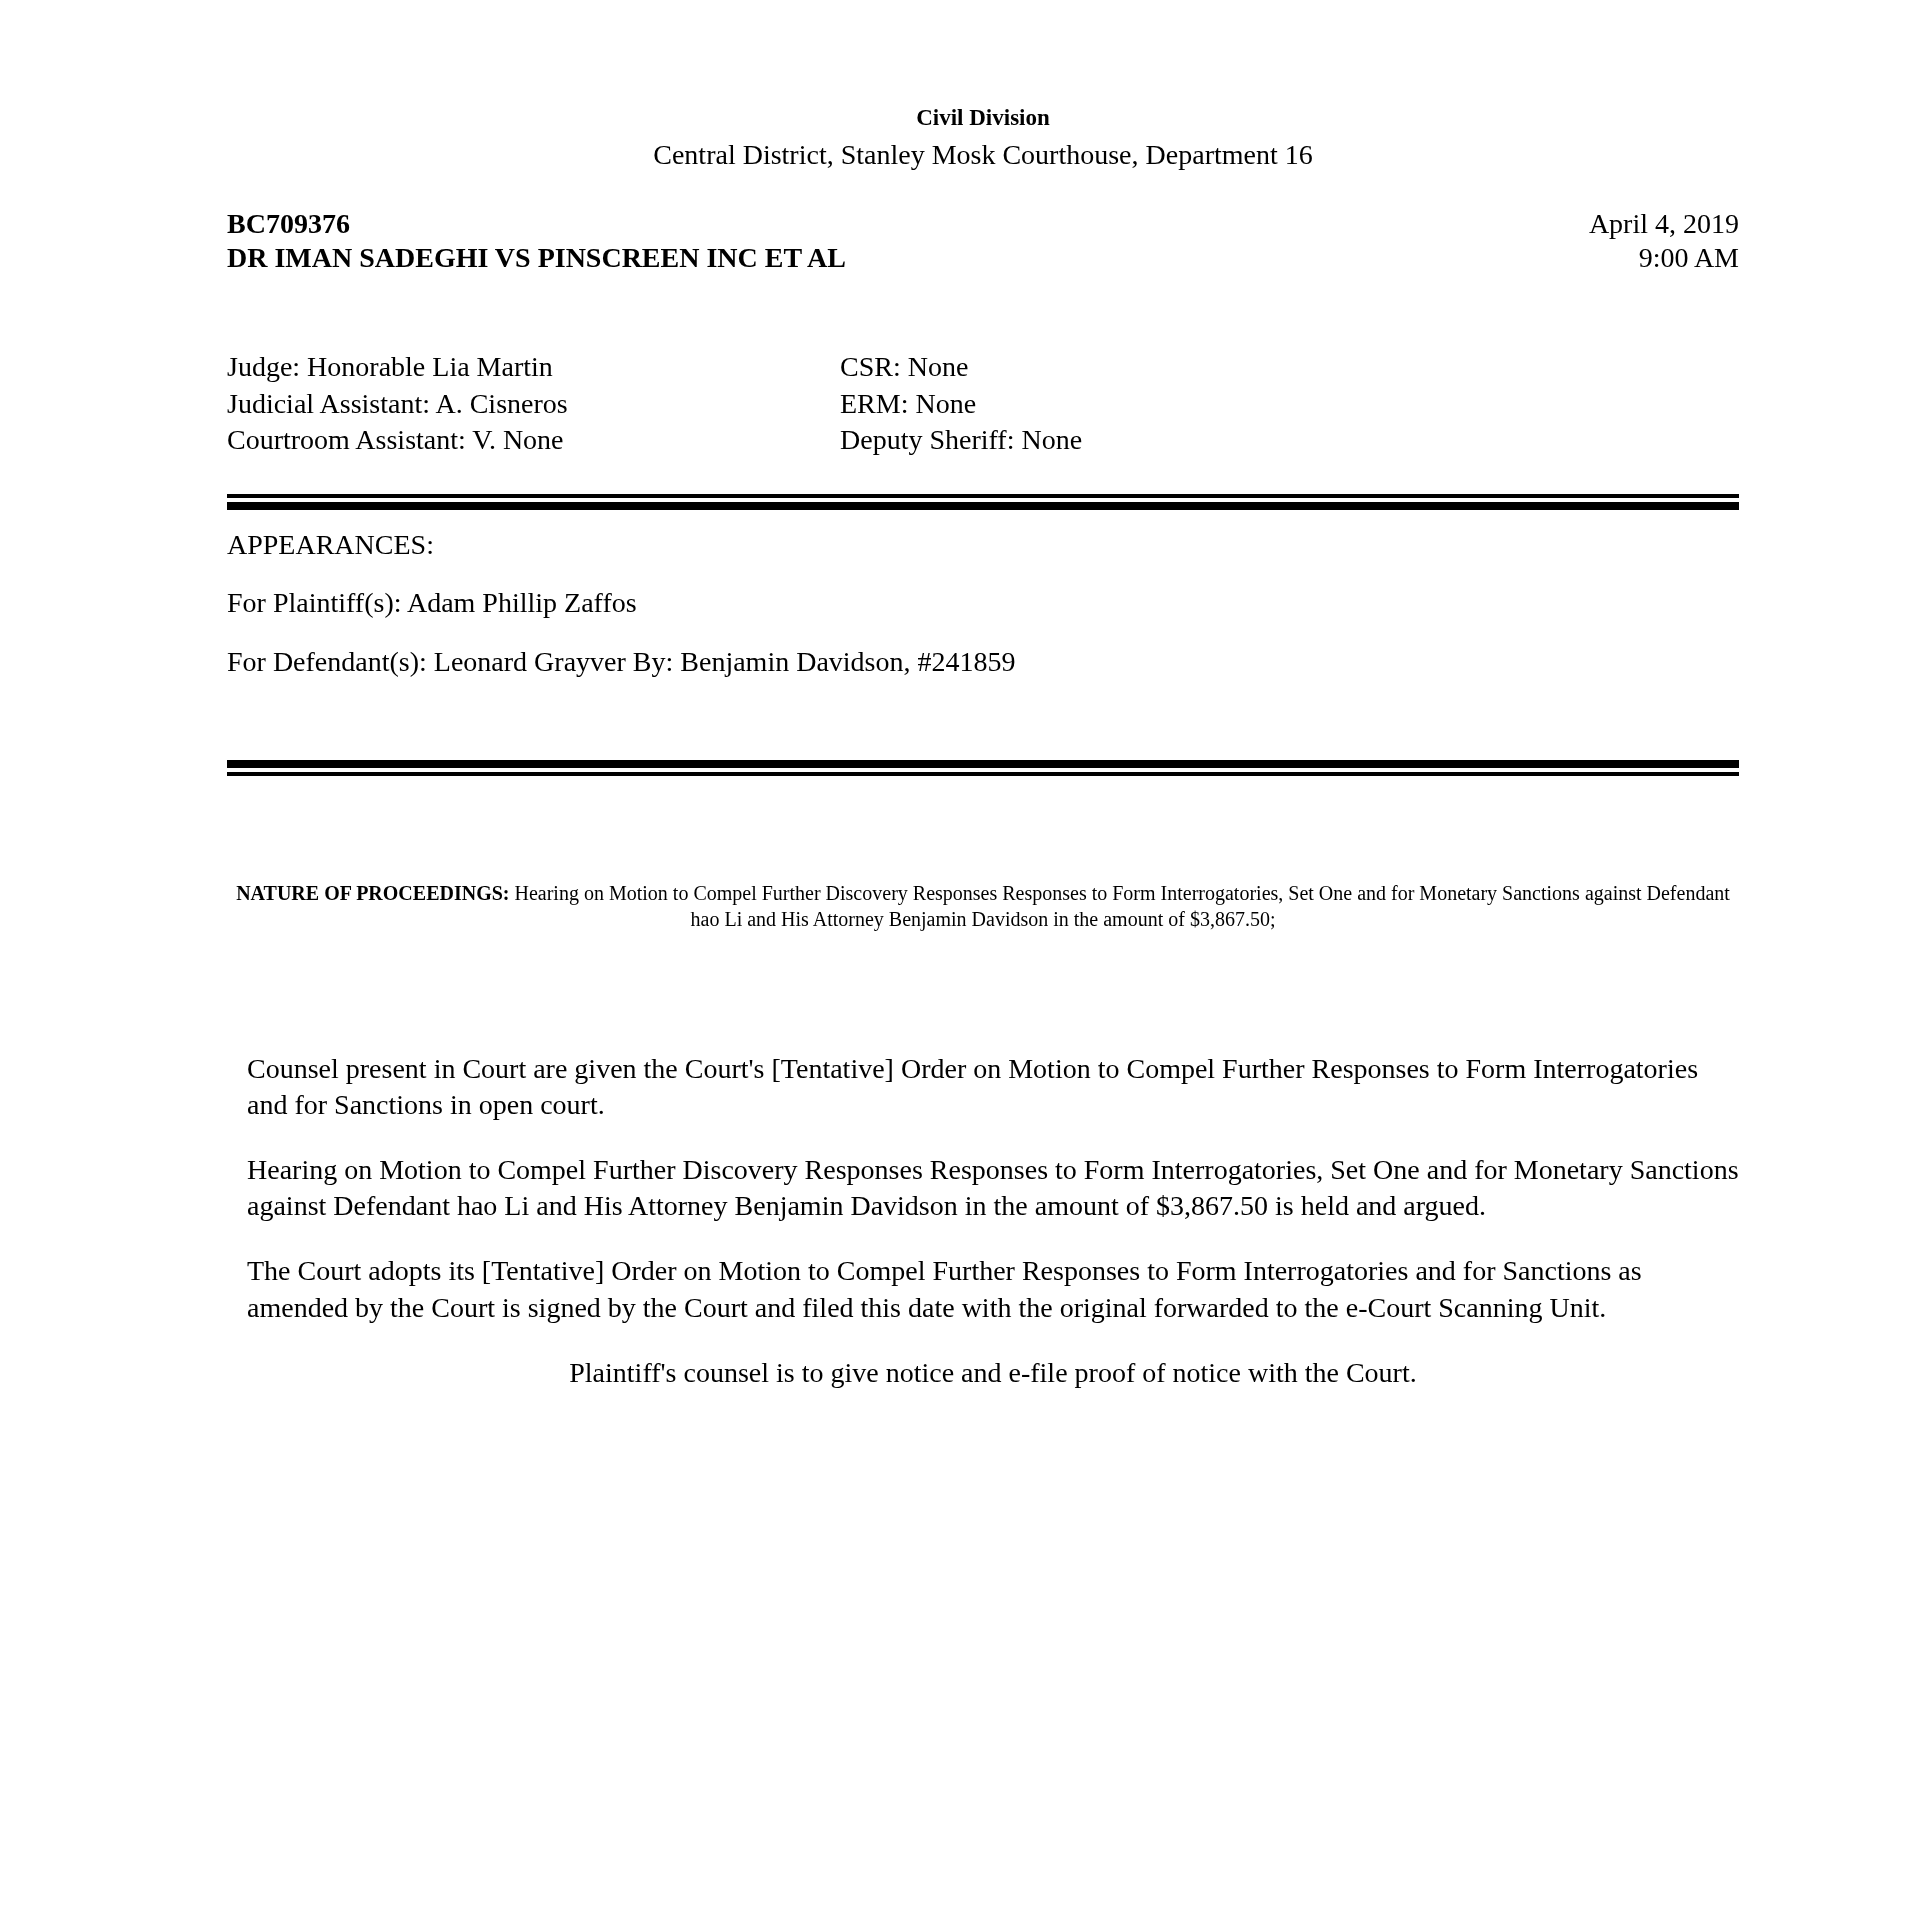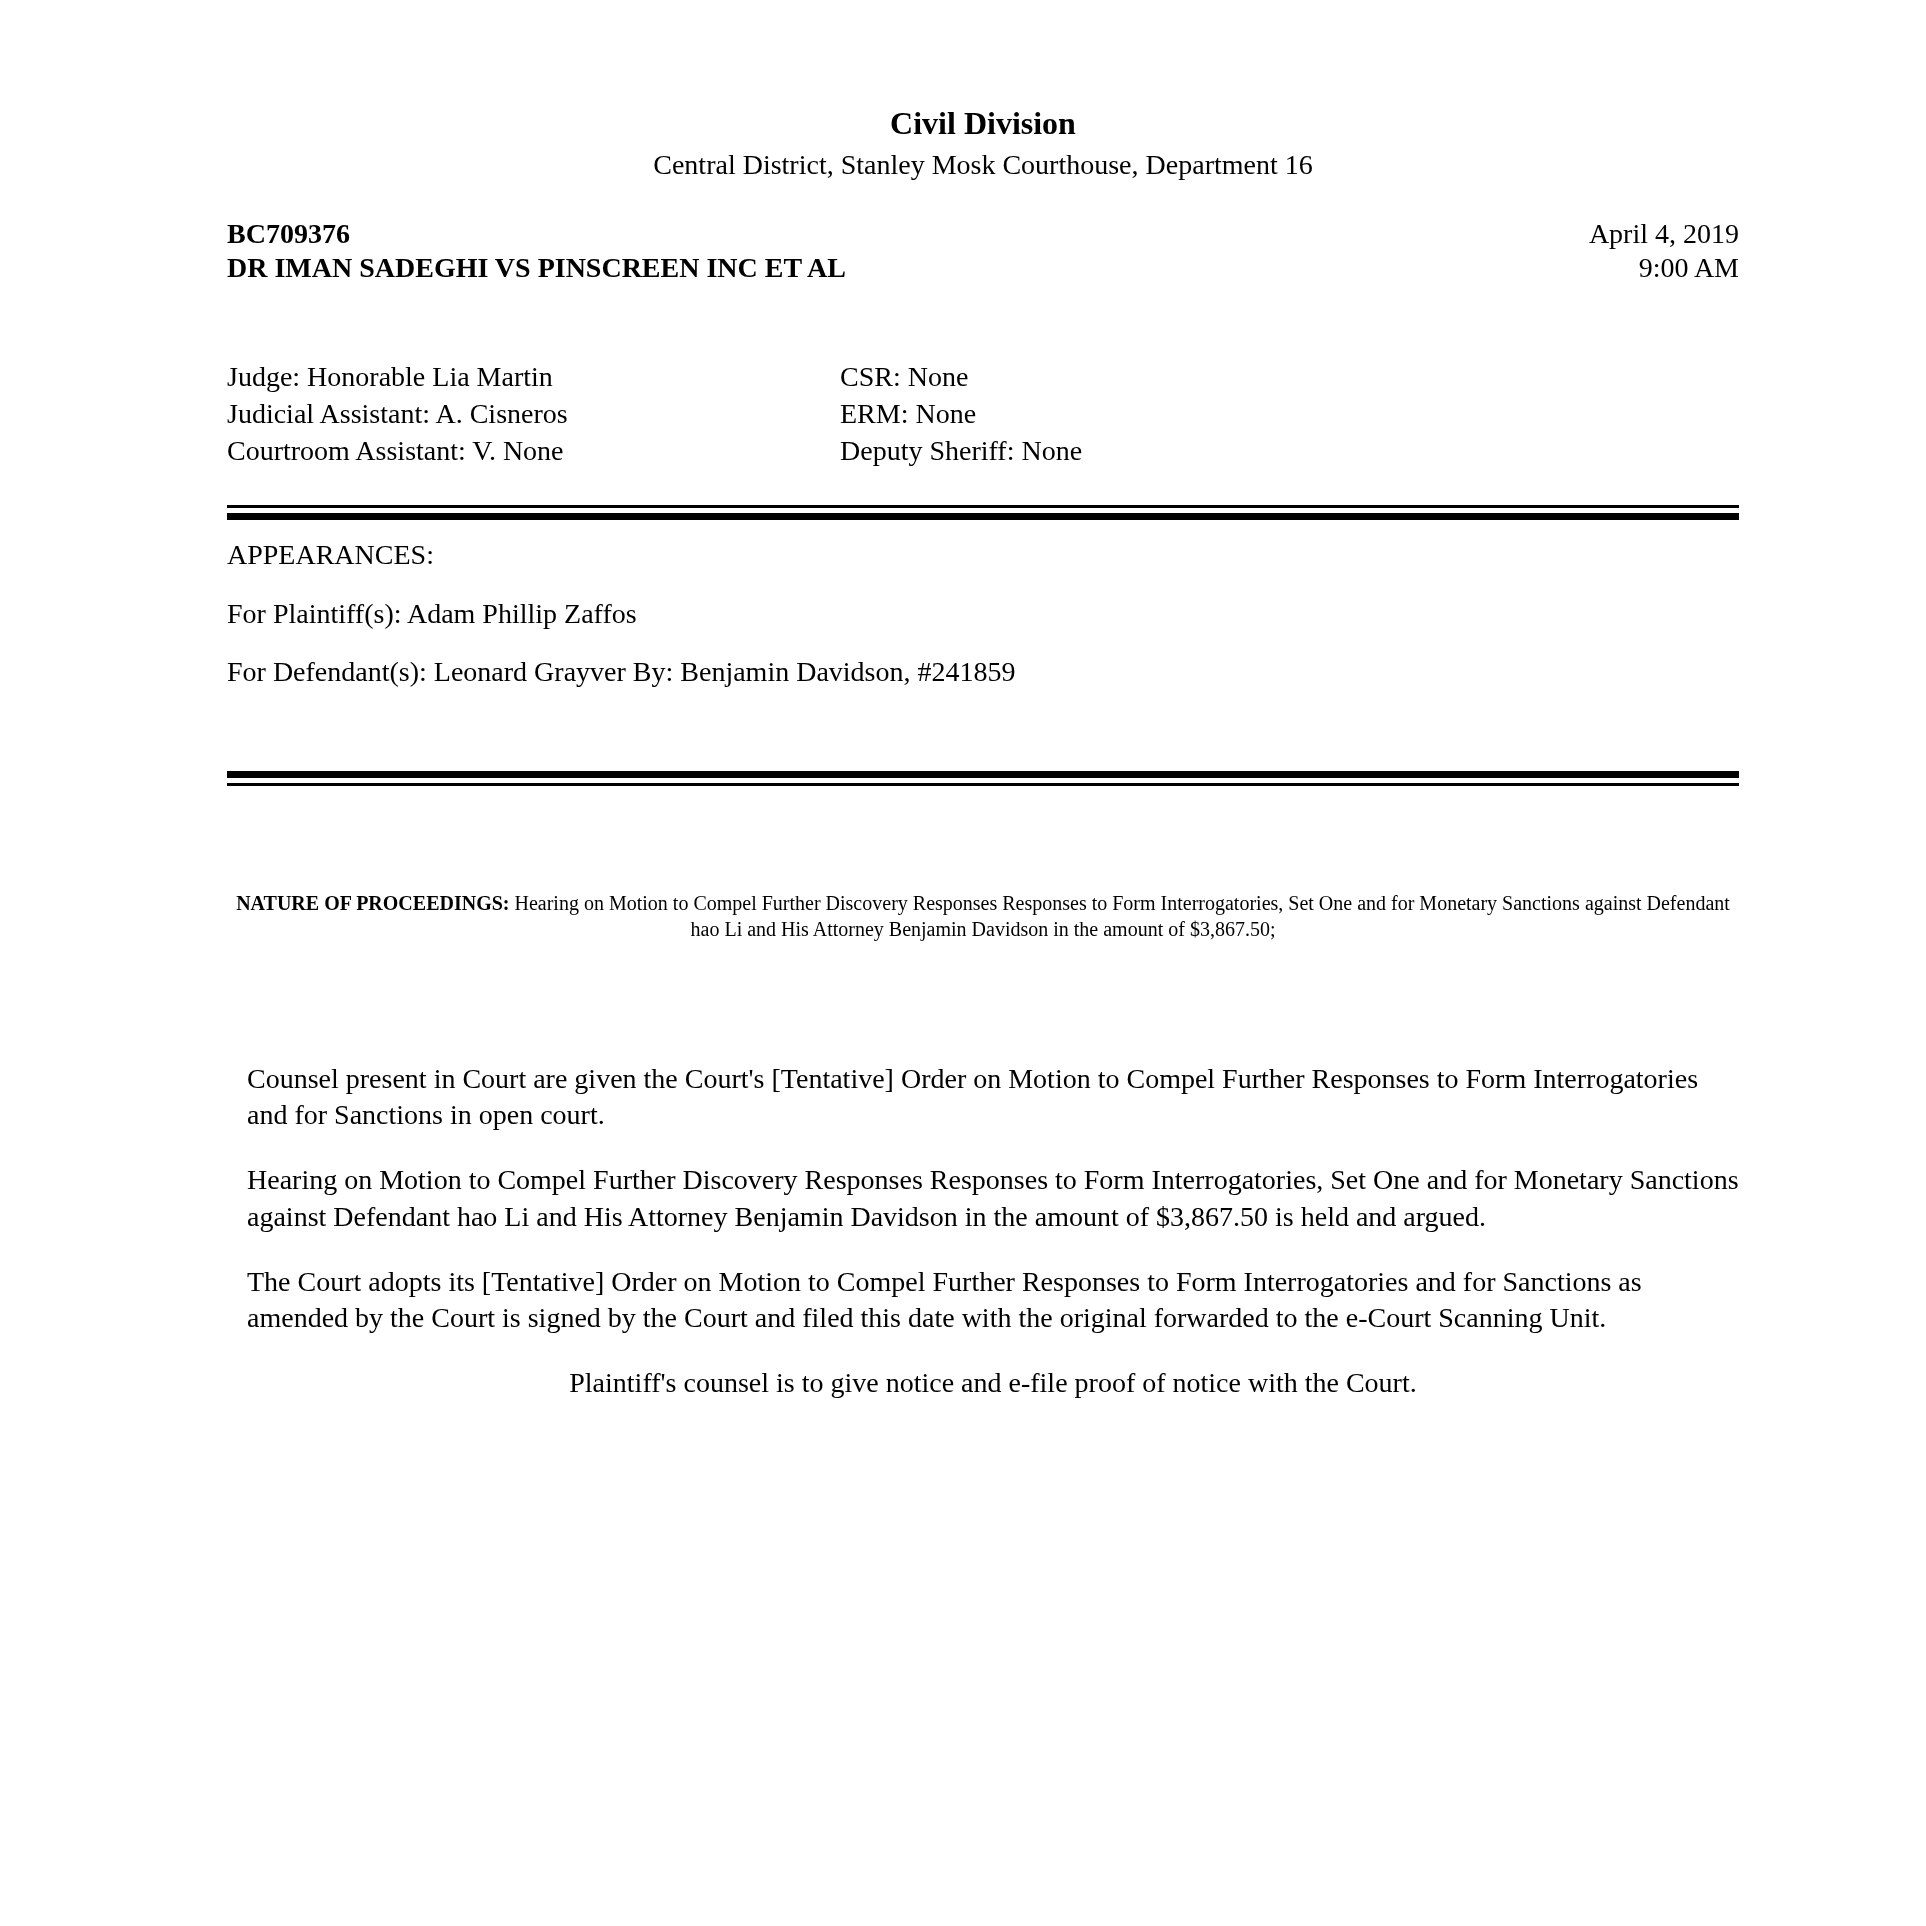--- a/index.html
+++ b/index.html
@@ -37,21 +37,21 @@
     text-align: center;
   }
   .court-title {
     font-size: 33px;
     font-weight: bold;
     line-height: 1.06;
     letter-spacing: 0.2px;
     white-space: nowrap;
   }
   .division {
-    font-size: 32px;
+    font-size: 23px;
     font-weight: bold;
     line-height: 1.15;
     margin-top: 8.5px;
   }
   .district-line {
     font-size: 28px;
     font-weight: normal;
     line-height: 1.15;
     margin-top: 7.7px;
   }

